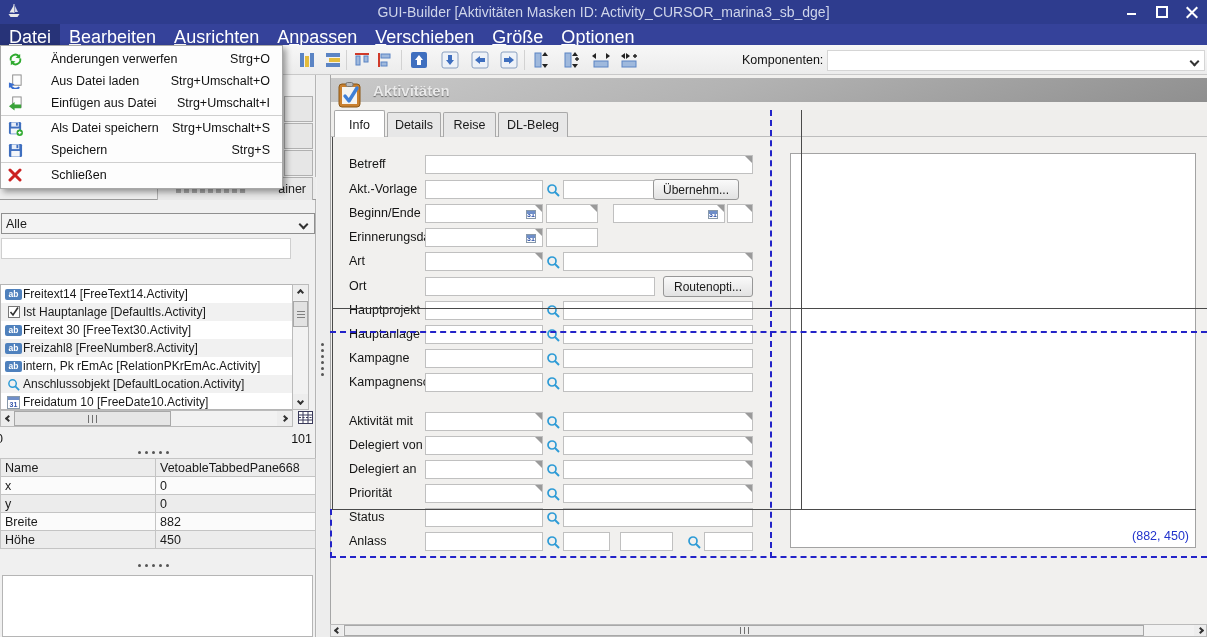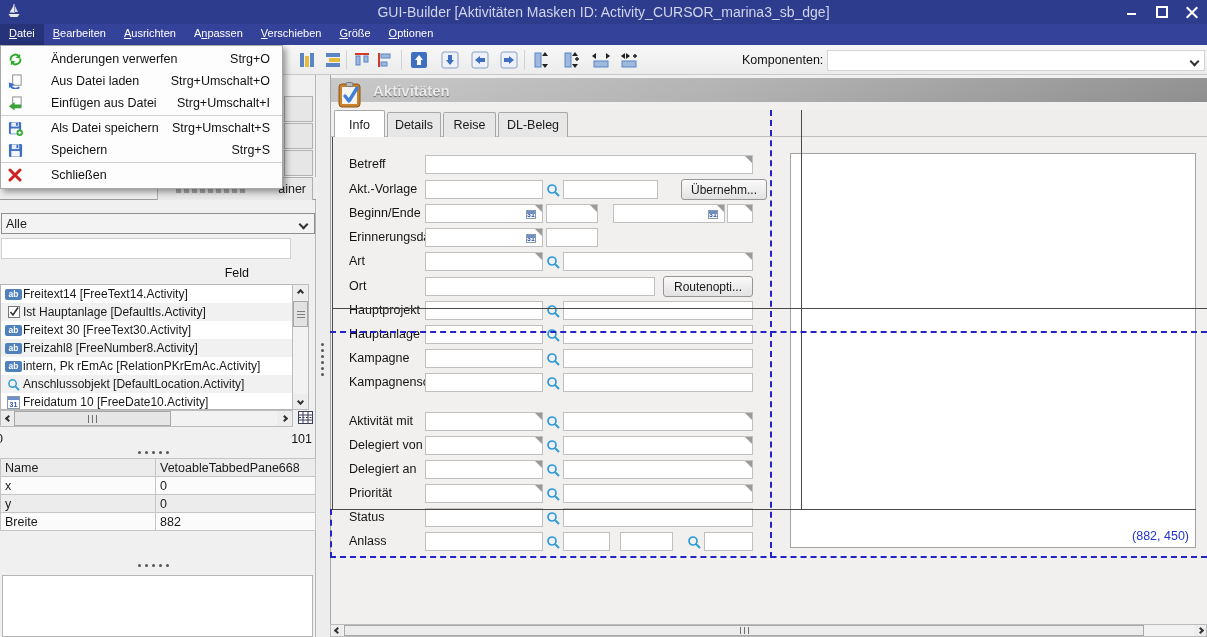--- a/index.html
+++ b/index.html
@@ -14,21 +14,21 @@
   .boat { position:absolute; left:6px; top:3px; }
   .wincontrols { position:absolute; right:8px; top:0; height:24px; display:flex; gap:16px; align-items:center; }
   .winbtn { width:14px; height:14px; position:relative; cursor:default; }
   .minimize-bar { position:absolute; left:2px; top:8px; width:9px; height:2px; background:#fff; }
   .maximize-box { position:absolute; left:1px; top:1px; width:12px; height:12px; border:2px solid #fff; background:transparent; }
   .close-x:before,.close-x:after { content:""; position:absolute; left:6px; top:0; width:2px; height:15px; background:#fff; }
   .close-x:before { transform:rotate(45deg); } .close-x:after { transform:rotate(-45deg); }
 
   
   .menubar { position:absolute; left:0; top:24px; width:1207px; height:21px;
-             background:#35429a; display:flex; align-items:stretch; color:#fff; font-size:11px; }
+             background:#35429a; display:flex; align-items:stretch; color:#fff; font-size:18px; }
   .menubar .mitem { padding:3px 9px 0 9px; cursor:default; }
   .menubar .mitem.active { background:#273378; }
   .menubar u { text-decoration:underline; }
 
   
   .toolbar { position:absolute; left:0; top:45px; width:1207px; height:30px;
              background:linear-gradient(#f7f7f7,#ececec); border-bottom:1px solid #c9c9c9; }
   .tbtn { position:absolute; top:3px; width:24px; height:24px; display:flex; align-items:center; justify-content:center; }
   .tsep { position:absolute; top:5px; width:1px; height:20px; background:#d2d2d2; }
   .komp-label { position:absolute; left:742px; top:8px; font-size:12.5px; color:#111; }
@@ -275,21 +275,20 @@
     </span>
   </div>
 
   <div class="lp-combo">
     <span>Alle</span>
     <span class="chev down"></span>
   </div>
 
   <input class="lp-search" value="" style="">
 
-  <div class="lp-feld">Feld</div>
 
   <div class="lp-list">
     <div class="lp-row">
       <span class="fico">
           <span class="ab-ic">ab</span>
         </span>
       <span>Freitext14 [FreeText14.Activity]</span>
     </div>
     <div class="lp-row">
       <span class="fico">
@@ -394,20 +393,24 @@
           <td>0</td>
         </tr>
     <tr>
           <td>y</td>
           <td>0</td>
         </tr>
     <tr>
           <td>Breite</td>
           <td>882</td>
         </tr>
+    <tr>
+          <td>Höhe</td>
+          <td>450</td>
+        </tr>
   </tbody>
     </table>
 
   <span class="dots-h" style="left:138px; top:489px">
       <span></span>
       <span></span>
       <span></span>
       <span></span>
       <span></span>
     </span>
@@ -457,21 +460,21 @@
 
   <span class="flabel" style="left:19px;top:182px">Akt.-Vorlage</span>
   <span class="fld" style="left:95px;top:180px;width:118px"></span>
   <span class="mag" style="left:215px;top:181px">
       <svg width="14" height="14" viewBox="0 0 14 14">
         <circle cx="6" cy="6" r="4" fill="none" stroke="#2e9bd6" stroke-width="1.7"></circle>
         <line x1="9" y1="9" x2="13" y2="13" stroke="#2e9bd6" stroke-width="2"></line>
       </svg>
     </span>
   <span class="fld" style="left:233px;top:180px;width:95px"></span>
-  <span class="formbtn" style="left:351px;top:179px;width:86px">Übernehm...</span>
+  <span class="formbtn" style="left:323px;top:179px;width:86px">Übernehm...</span>
 
   <span class="flabel" style="left:19px;top:206px">Beginn/Ende</span>
   <span class="fld corner" style="left:95px;top:204px;width:118px"></span>
   <span class="calbtn" style="left:196px;top:206px"><span class="cal-ic">31</span></span>
   <span class="fld corner" style="left:216px;top:204px;width:52px"></span>
   <span class="fld corner" style="left:283px;top:204px;width:112px"></span>
   <span class="calbtn" style="left:378px;top:206px"><span class="cal-ic">31</span></span>
   <span class="fld corner" style="left:397px;top:204px;width:26px"></span>
 
   <span class="flabel" style="left:19px;top:230px">Erinnerungsdatum</span>

